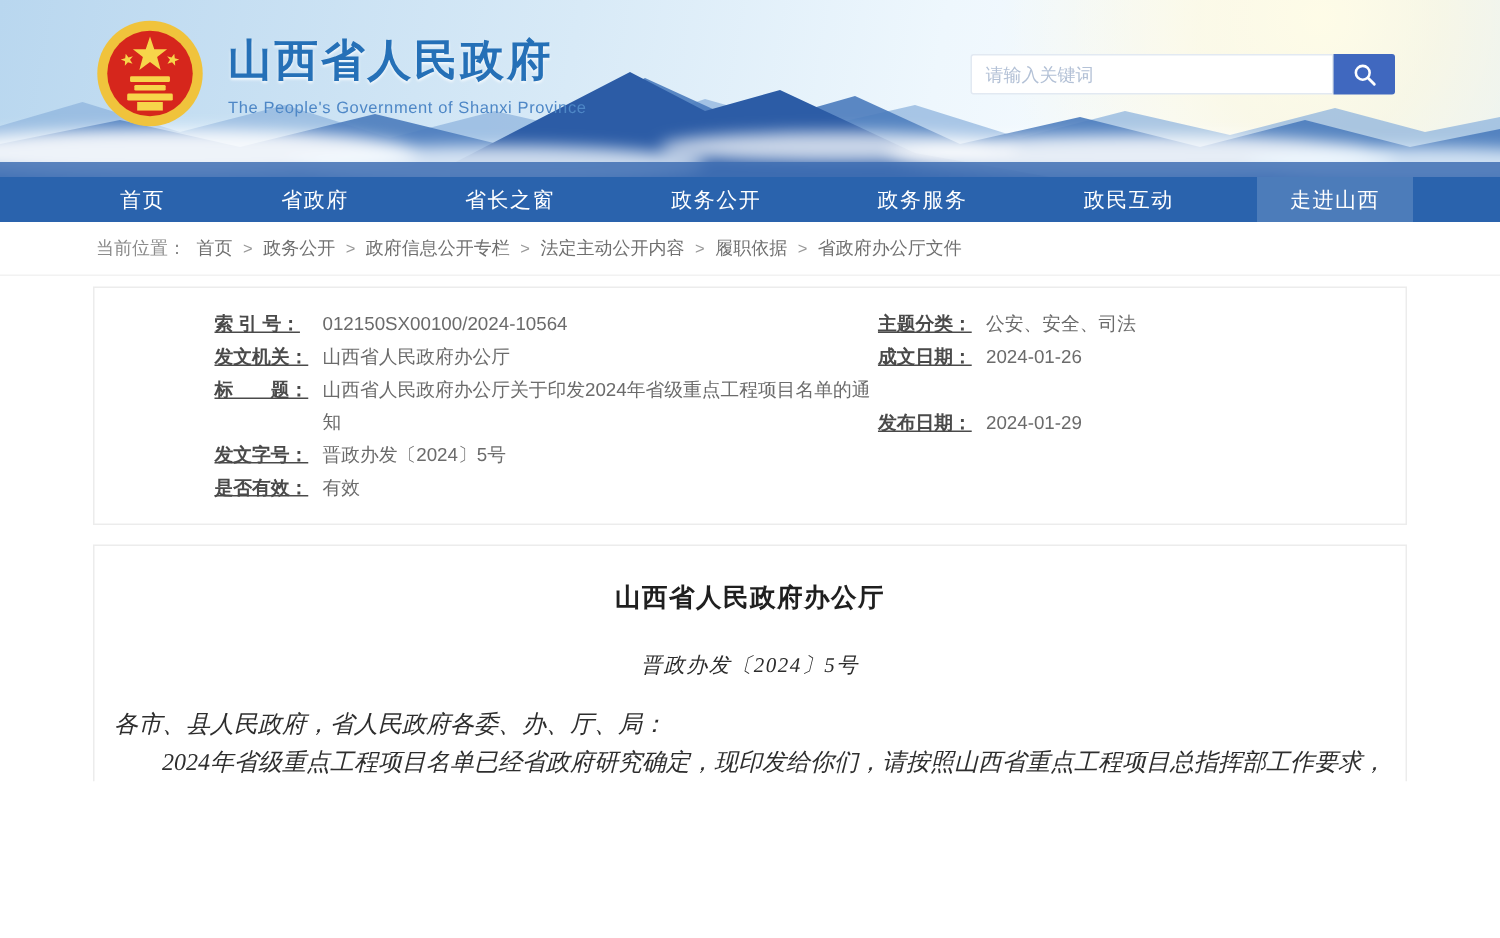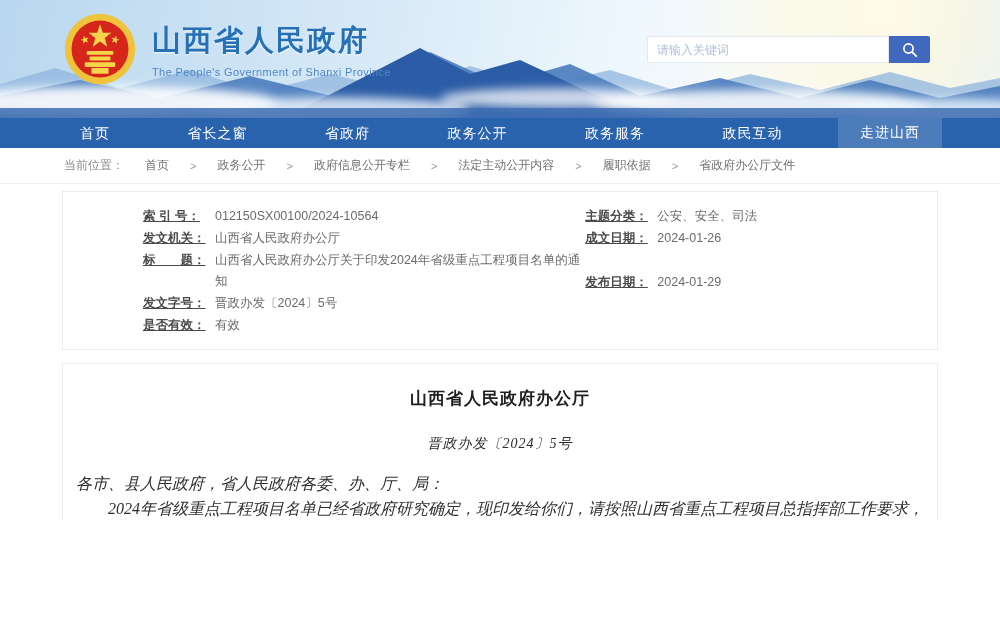--- a/index.html
+++ b/index.html
@@ -38,26 +38,26 @@
 
   
   .nav {
     height:30px; background:#2a63ad; display:flex; align-items:stretch;
     justify-content:space-between; padding:0 58px;
   }
   .nav-item {
     color:#ffffff; font-size:14px; line-height:30px; padding:0 22px; cursor:pointer;
     letter-spacing:1px;
   }
-  .nav-item.active { background:rgba(255,255,255,.16);font-family:Liberation Serif, serif; }
+  .nav-item.active { background:rgba(255,255,255,.16); }
 
   
   .breadcrumb {
     height:36px; display:flex; align-items:center; padding:16px 64px;
-    font-size:12px; color:#8a8a8a; border-bottom:1px solid #f2f2f2; gap:21px;
+    font-size:12px; color:#8a8a8a; border-bottom:1px solid #f2f2f2; gap:7px;
   }
   .crumb { color:#6f6f6f; cursor:pointer; }
   .crumb-sep { color:#9a9a9a; font-size:11px; }
 
   
   .meta-box {
     margin:7px 62px 13px; border:1px solid #ececec; background:#ffffff;
     padding:14px 18px 12px 80px; display:grid; grid-template-columns:57% 43%;
     font-size:12.5px;
   }
@@ -127,22 +127,22 @@
         <svg width="16" height="16" viewBox="0 0 16 16">
           <circle cx="6.5" cy="6.5" r="4.6" fill="none" stroke="#ffffff" stroke-width="1.7"></circle>
           <line x1="10.2" y1="10.2" x2="14.2" y2="14.2" stroke="#ffffff" stroke-width="1.9" stroke-linecap="round"></line>
         </svg>
       </button>
     </div>
   </header>
 
   <nav class="nav">
     <div class="nav-item">首页</div>
+    <div class="nav-item">省政府</div>
     <div class="nav-item">省长之窗</div>
-    <div class="nav-item">省政府</div>
     <div class="nav-item">政务公开</div>
     <div class="nav-item">政务服务</div>
     <div class="nav-item">政民互动</div>
     <div class="nav-item active">走进山西</div>
   </nav>
 
   <div class="breadcrumb">
     <span>当前位置：</span>
     <span class="crumb">首页</span>
     <span class="crumb-sep">&gt;</span>

